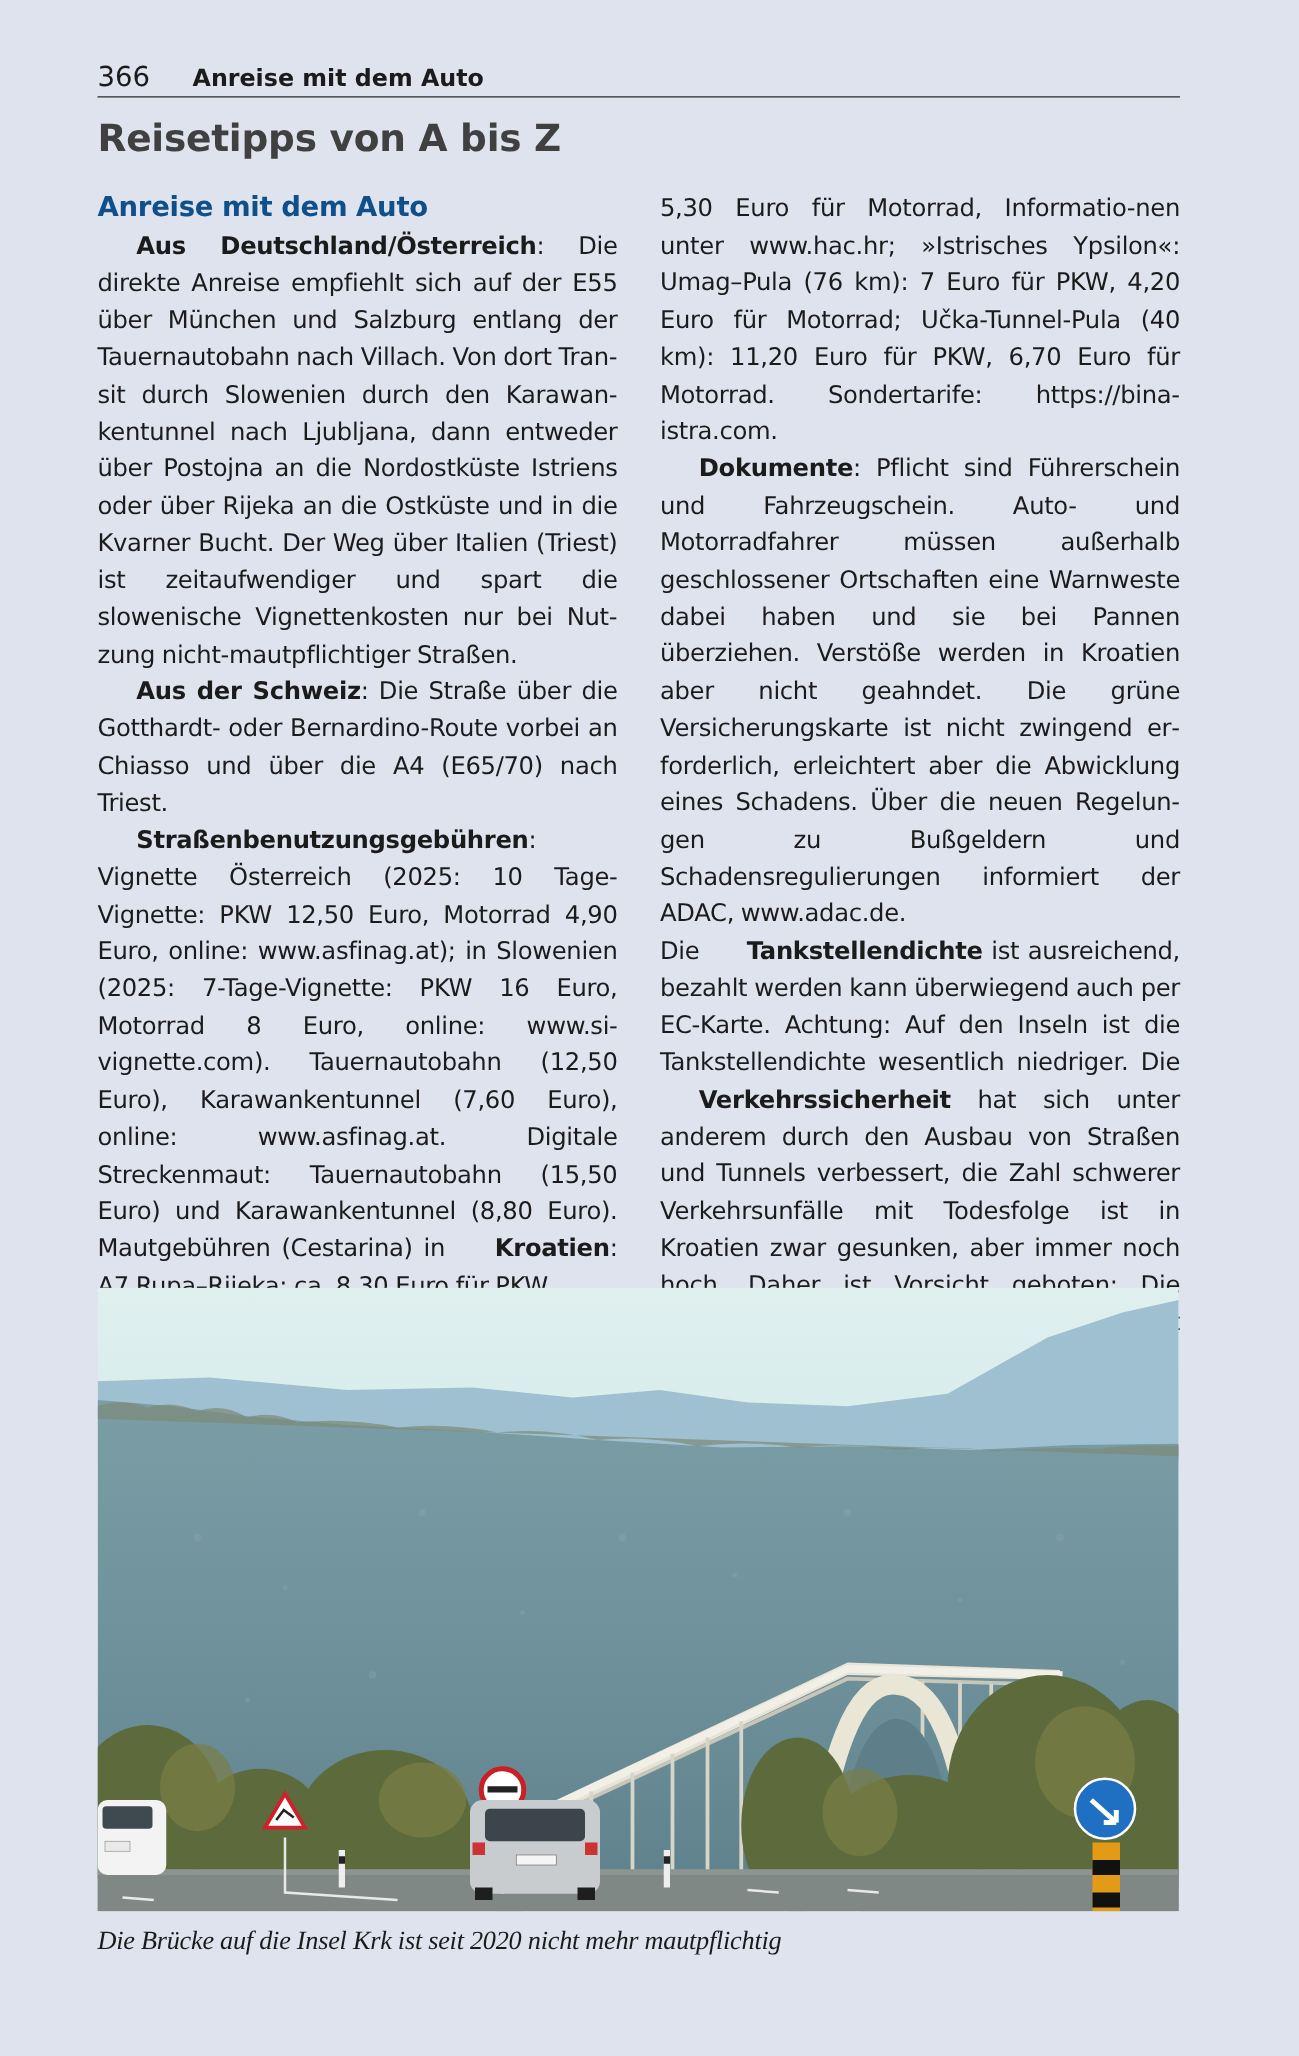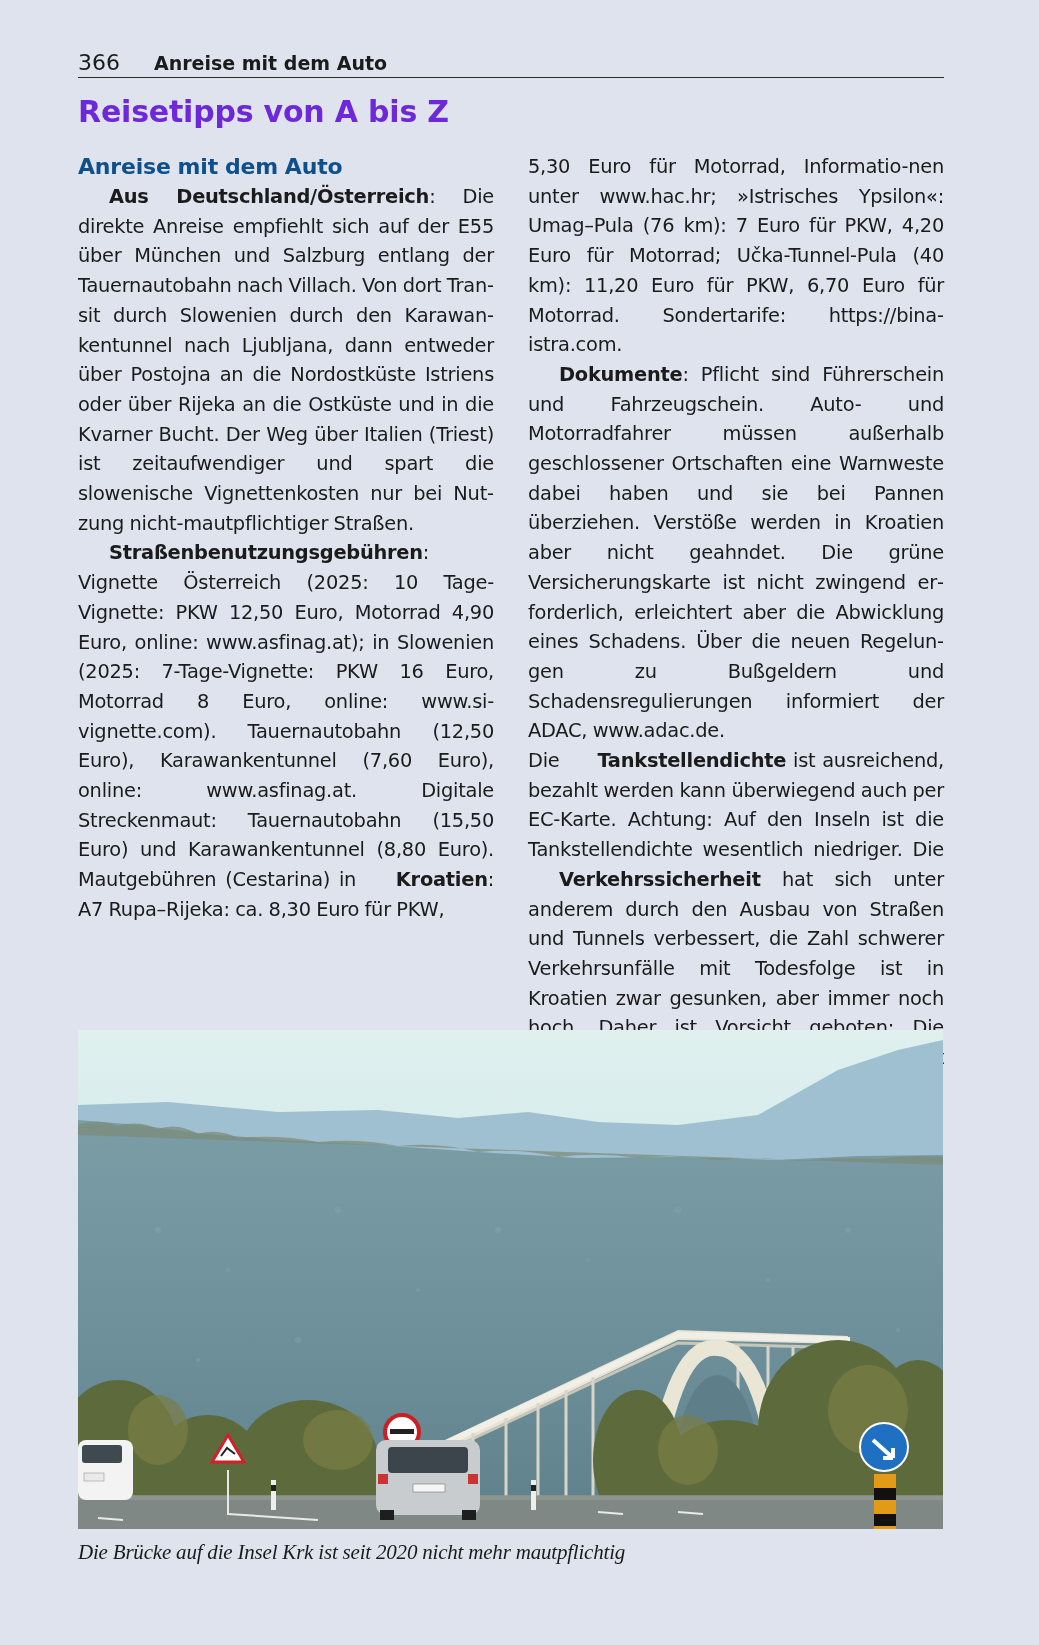--- a/index.html
+++ b/index.html
@@ -25,21 +25,21 @@
       box-sizing: border-box;
     }
     .page-number { font-size: 22px; font-weight: normal; line-height: 24px; }
     .running-title { font-size: 19px; font-weight: bold; line-height: 24px; }
     .chapter-title {
       position: absolute;
       left: 78px; top: 92px;
       margin: 0;
       font-size: 30px;
       font-weight: bold;
-      color: #6d28d9;
+      color: #404040;
       letter-spacing: -0.2px;
       line-height: 40px;
     }
     .columns {
       position: absolute;
       left: 78px; top: 152px;
       width: 866px;
       display: flex;
       justify-content: space-between;
     }
@@ -88,20 +88,21 @@
   <span class="page-number">366</span>
   <span class="running-title">Anreise mit dem Auto</span>
 </div>
 
 <h1 class="chapter-title">Reisetipps von A bis Z</h1>
 
 <div class="columns">
   <div class="col">
     <h2 class="section-heading">Anreise mit dem Auto</h2>
     <p><span class="lead">Aus Deutschland/Österreich</span><span>: Die direkte Anreise empfiehlt sich auf der E55 über München und Salzburg entlang der Tau­ernautobahn nach Villach. Von dort Tran­sit durch Slowenien durch den Karawan­kentunnel nach Ljubljana, dann entweder über Postojna an die Nordostküste Istriens oder über Rijeka an die Ostküste und in die Kvarner Bucht. Der Weg über Italien (Triest) ist zeitaufwendiger und spart die slowenische Vignettenkosten nur bei Nut­zung nicht-mautpflichtiger Straßen.</span></p>
+    <p><span class="lead">Aus der Schweiz</span><span>: Die Straße über die Gott­hardt- oder Bernardino-Route vorbei an Chiasso und über die A4 (E65/70) nach Triest.</span></p>
     <p><span class="lead">Straßenbenutzungsgebühren</span><span>: Vignette Ös­terreich (2025: 10 Tage-Vignette: PKW 12,50 Euro, Motorrad 4,90 Euro, online: </span><span class="url">www.asfinag.at</span><span>); in Slowenien (2025: 7-Tage-Vignette: PKW 16 Euro, Motorrad 8 Euro, online: </span><span class="url">www.si-vignette.com</span><span>). Tauernauto­bahn (12,50 Euro), Karawankentunnel (7,60 Euro), online: </span><span class="url">www.asfinag.at</span><span>. Digi­tale Streckenmaut: Tauernautobahn (15,50 Euro) und Karawankentunnel (8,80 Euro). Mautgebühren (Cestarina) in </span><span class="lead">Kroatien</span><span>: A7 Rupa–Rijeka: ca. 8,30 Euro für PKW,</span></p>
   </div>
 
   <div class="col">
     <p><span>5,30 Euro für Motorrad, Informatio-nen unter </span><span class="url">www.hac.hr</span><span>; »Istrisches Ypsilon«: Umag–Pula (76 km): 7 Euro für PKW, 4,20 Euro für Motorrad; Učka-Tunnel-Pula (40 km): 11,20 Euro für PKW, 6,70 Euro für Motorrad. Sondertarife: </span><span class="url">https://bina­istra.com</span><span>.</span></p>
     <p><span class="lead">Dokumente</span><span>: Pflicht sind Führerschein und Fahrzeugschein. Auto- und Motorradfahrer müssen außerhalb geschlossener Ortschaf­ten eine Warnweste dabei haben und sie bei Pannen überziehen. Verstöße werden in Kroatien aber nicht geahndet. Die grüne Versicherungskarte ist nicht zwingend er­forderlich, erleichtert aber die Abwicklung eines Schadens. Über die neuen Regelun­gen zu Bußgeldern und Schadensregulierun­gen informiert der ADAC, </span><span class="url">www.adac.de</span><span>.</span><br><span>Die </span><span class="lead">Tankstellendichte</span><span> ist ausreichend, be­zahlt werden kann überwiegend auch per EC-Karte. Achtung: Auf den Inseln ist die Tankstellendichte wesentlich niedriger. Die </span><span class="lead">Verkehrssicherheit</span><span> hat sich unter anderem durch den Ausbau von Straßen und Tunnels verbessert, die Zahl schwerer Verkehrsun­fälle mit Todesfolge ist in Kroatien zwar gesunken, aber immer noch hoch. Daher ist Vorsicht geboten: Die Fahrweise der Ein­heimischen ist »temperamentvoll«. Und es</span></p>
   </div>
 </div>
 
 <div class="figure">

